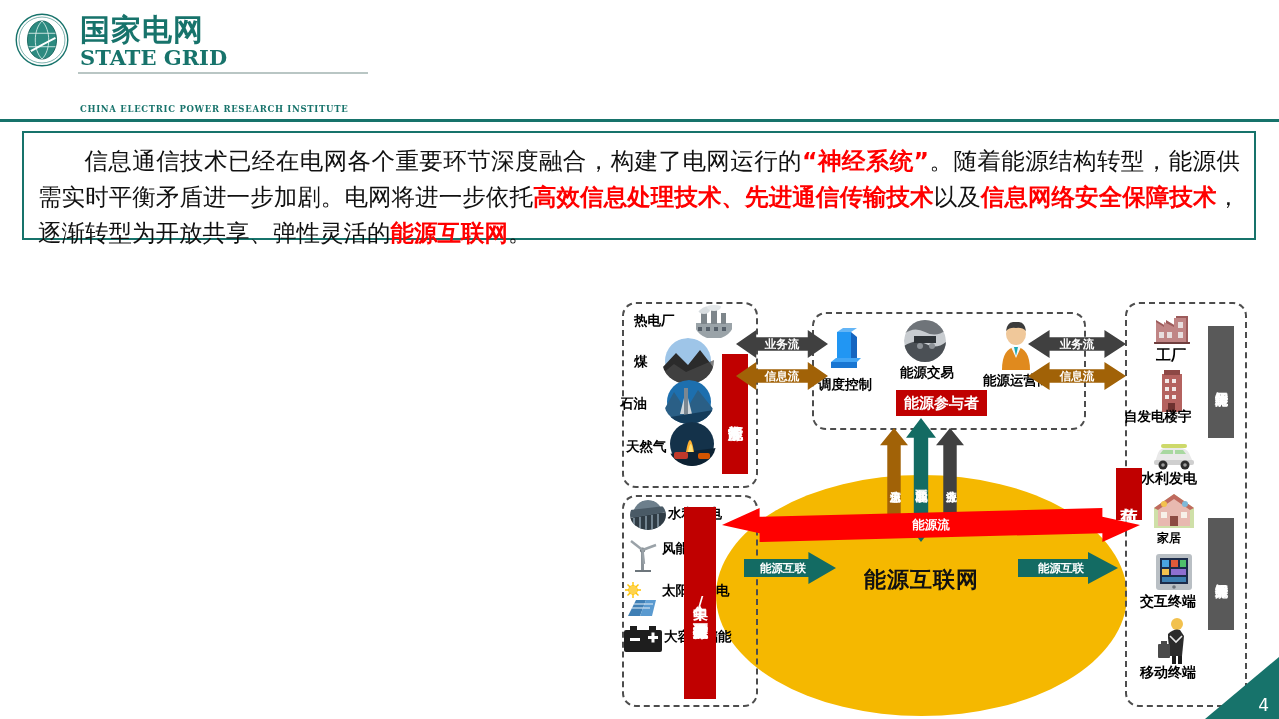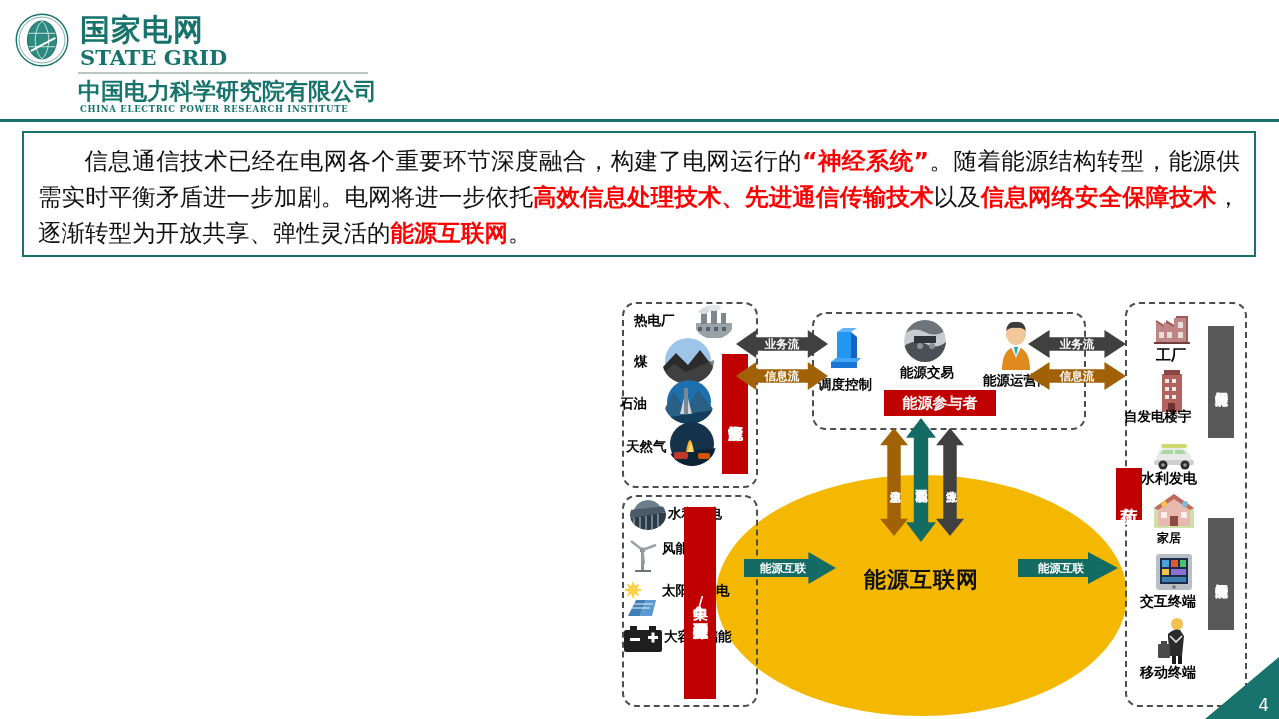--- a/index.html
+++ b/index.html
@@ -16,21 +16,21 @@
   #sg-cn{position:absolute;left:80px;top:14px;font-size:30px;font-weight:bold;color:#17736b;letter-spacing:1px;line-height:32px;}
   #sg-en{position:absolute;left:80px;top:46px;font-size:21px;font-weight:bold;color:#17736b;font-family:"DejaVu Serif","Liberation Serif",serif;line-height:24px;}
   #sep-thin{position:absolute;left:78px;top:72px;width:290px;height:2px;background:#b9c6c4;}
   #inst-cn{position:absolute;left:78px;top:78px;font-size:23px;font-weight:bold;color:#17736b;letter-spacing:0px;line-height:26px;}
   #inst-en{position:absolute;left:80px;top:104px;font-size:8.5px;font-weight:bold;color:#17736b;letter-spacing:.7px;font-family:"DejaVu Serif","Liberation Serif",serif;}
   #page-title{position:absolute;right:16px;top:20px;font-size:34px;font-weight:bold;color:#000;letter-spacing:2px;}
   #header-rule{position:absolute;left:0;top:119px;width:1279px;height:3px;background:#17736b;}
 
   
   #textbox{
-    position:absolute;left:22px;top:131px;width:1234px;height:126px;
+    position:absolute;left:22px;top:131px;width:1234px;height:109px;
     border:2px solid #17736b;box-sizing:border-box;background:#fff;
   }
   #para{
     padding:10px 14px 0 14px;
     font-size:23.5px;line-height:36px;color:#111;text-align:justify;
     font-family:"DejaVu Sans","Liberation Sans",sans-serif;
   }
   #para .ind{display:inline-block;width:46px;}
   .hi{color:#ff0000;font-weight:bold;}
 
@@ -118,21 +118,20 @@
     <ellipse cx="50" cy="50" rx="26" ry="34" fill="#2d8a80"></ellipse>
     <path d="M24 50 a26 34 0 0 0 52 0 a26 34 0 0 0 -52 0" fill="none" stroke="#0f5d56" stroke-width="1.5"></path>
     <path d="M50 16 C34 32 34 68 50 84 C66 68 66 32 50 16" fill="none" stroke="#d8ece9" stroke-width="1.6"></path>
     <path d="M26 38 h48 M26 62 h48" stroke="#d8ece9" stroke-width="1.6" fill="none"></path>
     <path d="M30 70 Q50 58 74 46" stroke="#ffffff" stroke-width="3.5" fill="none"></path>
   </svg>
 
   <div id="sg-cn">国家电网</div>
   <div id="sg-en">STATE GRID</div>
   <div id="sep-thin"></div>
-  <div id="inst-cn">中国电力科学研究院有限公司</div>
   <div id="inst-en">CHINA ELECTRIC POWER RESEARCH INSTITUTE</div>
 </div>
 <div id="header-rule"></div>
 
 <div id="textbox">
   <div id="para">
     <span class="ind"></span><span>信息通信技术已经在电网各个重要环节深度融合，构建了电网运行的</span><span class="hi">“神经系统”</span><span>。随着能源结构转型，能源供需实时平衡矛盾进一步加剧。电网将进一步依托</span><span class="hi">高效信息处理技术、先进通信传输技术</span><span>以及</span><span class="hi">信息网络安全保障技术</span><span>，逐渐转型为开放共享、弹性灵活的</span><span class="hi">能源互联网</span><span>。</span>
   </div>
 </div>
 
@@ -249,21 +248,21 @@
 
   <svg class="pic sq" style="left:398px;top:32px;width:36px;height:48px;" viewBox="0 0 36 48">
     <ellipse cx="18" cy="12" rx="10" ry="11" fill="#f0c89a"></ellipse>
     <path d="M8 9 Q9 -1 18 0 Q27 -1 28 9 Q24 5 18 6 Q12 5 8 9 Z" fill="#3b3b3b"></path>
     <path d="M4 48 Q4 26 18 25 Q32 26 32 48 Z" fill="#e08a1e"></path>
     <path d="M13 25 L18 36 L23 25 L20 24 L18 28 L16 24 Z" fill="#f7f7f7"></path>
     <path d="M16 25 L18 34 L20 25" fill="#1aa9b5"></path>
   </svg>
   <div class="item-label" style="left:383px;top:82px;">能源运营商</div>
 
-  <div class="redbar" style="left:284px;top:100px;width:112px;height:26px;">能源参与者</div>
+  <div class="redbar" style="left:296px;top:100px;width:91px;height:26px;">能源参与者</div>
 
   <div class="dashbox" id="p-load"></div>
 
   <svg class="pic sq" style="left:552px;top:18px;width:40px;height:36px;" viewBox="0 0 40 36">
     <path d="M4 36 L4 12 L14 18 L14 12 L24 18 L24 8 L36 8 L36 36 Z" fill="#9c5b5b"></path>
     <path d="M4 36 L4 14 L12 19 L12 14 L22 19 L22 10 L34 10 L34 36 Z" fill="#c08585"></path>
     <rect x="26" y="14" width="5" height="6" fill="#e8dede"></rect>
     <rect x="26" y="24" width="5" height="6" fill="#e8dede"></rect>
     <rect x="7" y="24" width="5" height="6" fill="#e8dede"></rect>
     <rect x="15" y="24" width="5" height="6" fill="#e8dede"></rect>
@@ -354,20 +353,23 @@
   <div class="varrow bi-v a-purple" style="left:280px;top:138px;width:28px;height:108px;">
     <span class="lbl">信息流</span>
   </div>
   <div class="varrow bi-v a-teal" style="left:306px;top:128px;width:30px;height:124px;">
     <span class="lbl" style="font-size:12px;">能源互联</span>
   </div>
   <div class="varrow bi-v a-green" style="left:336px;top:138px;width:28px;height:108px;">
     <span class="lbl">业务流</span>
   </div>
 
+  <div class="harrow bi-h-wide a-red" style="left:122px;top:218px;width:418px;height:34px;">
+    <span class="lbl" style="font-size:12.5px;">能源流</span>
+  </div>
 
   <div class="harrow mono-h a-teal" style="left:144px;top:262px;width:92px;height:32px;">
     <span class="lbl" style="margin-right:14px;">能源互联</span>
   </div>
   <div class="harrow mono-h a-teal" style="left:418px;top:262px;width:100px;height:32px;">
     <span class="lbl" style="margin-right:14px;">能源互联</span>
   </div>
 
 </div>
 

